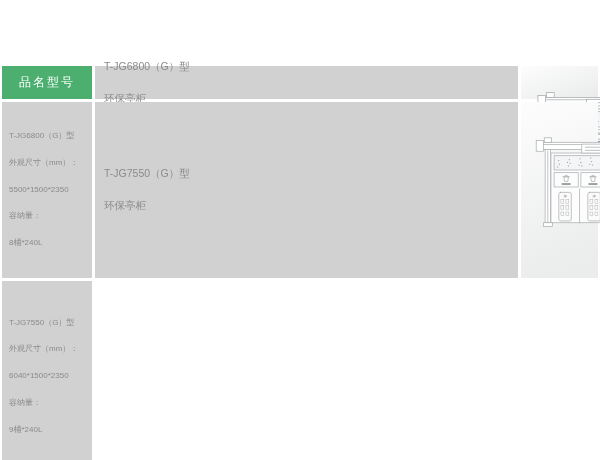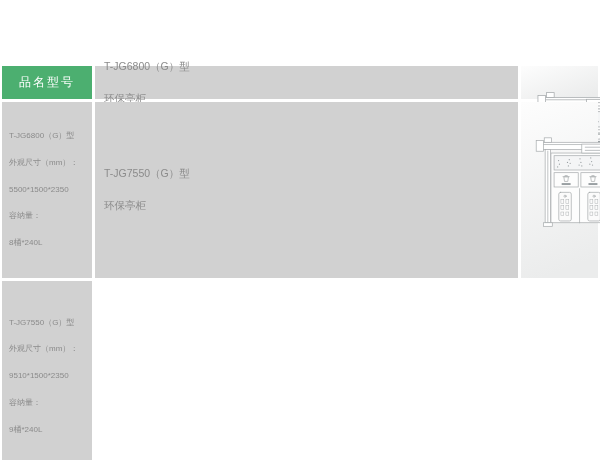--- a/index.html
+++ b/index.html
@@ -520,19 +520,19 @@
               <rect x="19" y="108" width="44" height="4" fill="#ffffff"></rect>
             </g>
           </svg>
       </div>
       <div class="caption front-cap">T-JG7550（G）型环保亭柜（正）</div>
       <div class="caption side-cap">T-JG7550（G）型环保亭柜（侧）</div>
     </div>
     <div class="gray specs-cell">
       <div>T-JG7550（G）型</div>
       <div>外观尺寸（mm）：</div>
-      <div>9510*1500*2350</div>
+      <div>6040*1500*2350</div>
       <div>容纳量：</div>
       <div>9桶*240L</div>
     </div>
 
   </div>
 </div>
 
 </body></html>

